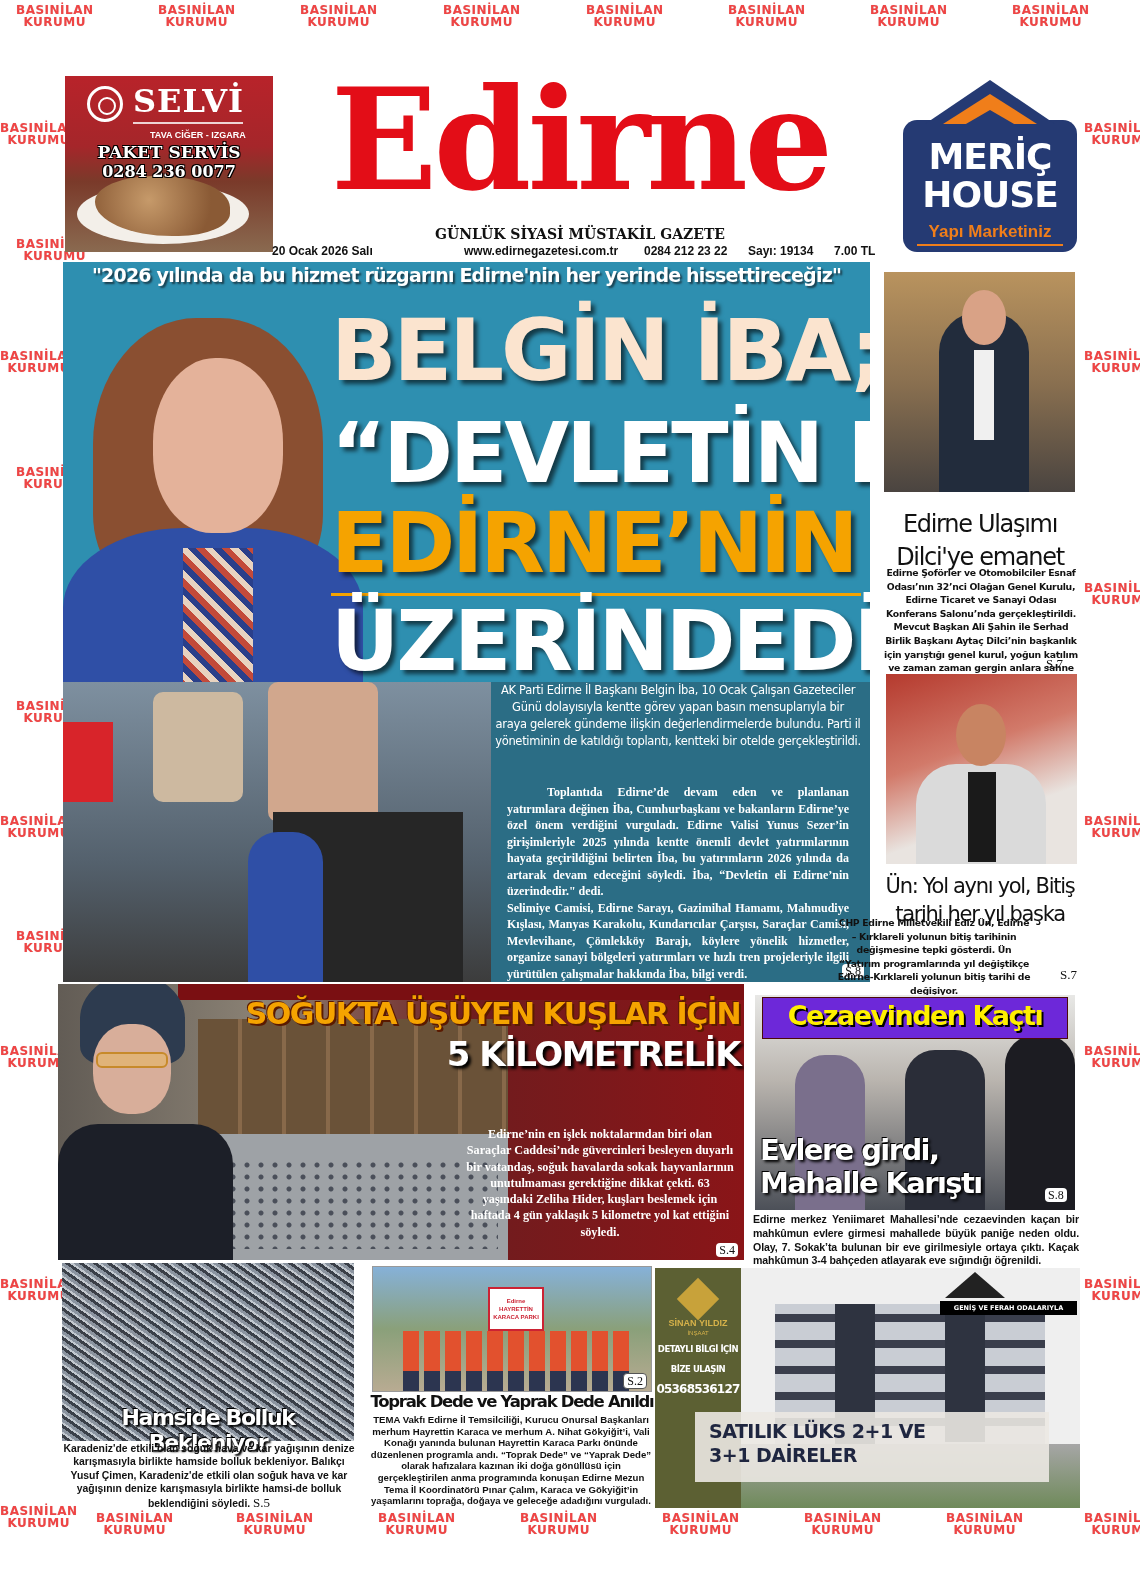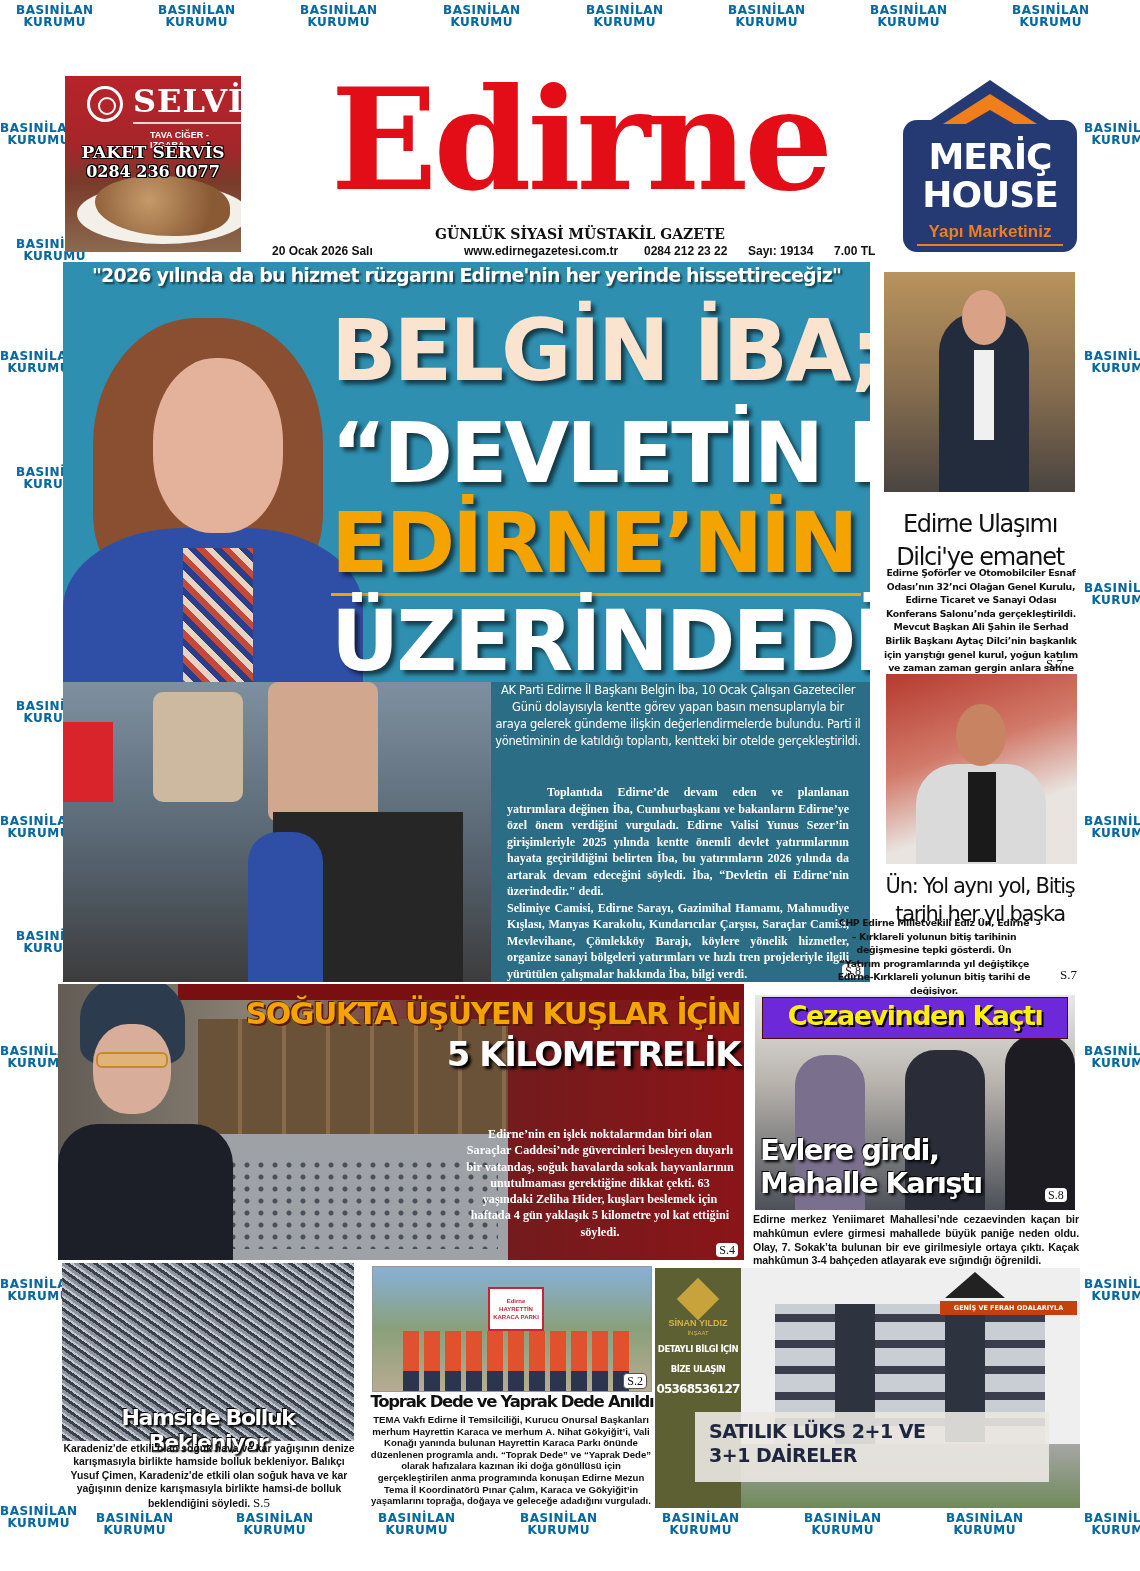--- a/index.html
+++ b/index.html
@@ -2,24 +2,24 @@
 <html><head>
 <meta charset="utf-8">
 <style>
   * { box-sizing: border-box; margin: 0; padding: 0; }
   html, body { width: 1140px; height: 1571px; background: #fff; overflow: hidden; }
   body { position: relative; font-family: "Liberation Sans", sans-serif; color: #111; }
 
   .abs { position: absolute; }
 
   
-  .wm { position: absolute; color: #0369a1; font-family: "DejaVu Sans", sans-serif; font-weight: bold; font-size: 12px; line-height: 12px; text-align: center; letter-spacing: 0.5px; text-shadow: 0 0 1px #d8d8d8; pointer-events: none; }
-
-  
-  #ad-selvi { left: 65px; top: 76px; width: 176px; height: 176px; background: linear-gradient(180deg, #b8232a 0%, #a5262a 40%, #7a3a2a 60%, #8a6a50 100%); overflow: hidden; }
+  .wm { position: absolute; color: #ef4444; font-family: "DejaVu Sans", sans-serif; font-weight: bold; font-size: 12px; line-height: 12px; text-align: center; letter-spacing: 0.5px; text-shadow: 0 0 1px #d8d8d8; pointer-events: none; }
+
+  
+  #ad-selvi { left: 65px; top: 76px; width: 208px; height: 176px; background: linear-gradient(180deg, #b8232a 0%, #a5262a 40%, #7a3a2a 60%, #8a6a50 100%); overflow: hidden; }
   #ad-selvi .plate { position: absolute; left: 12px; top: 108px; width: 172px; height: 60px; border-radius: 50%; background: #f3efe9; }
   #ad-selvi .meat { position: absolute; left: 30px; top: 100px; width: 135px; height: 60px; border-radius: 45% 55% 40% 60%; background: radial-gradient(circle at 40% 40%, #c69a6a, #8a5a35 70%); }
   #ad-selvi .logo-ring { position: absolute; left: 22px; top: 10px; width: 36px; height: 36px; border: 3px solid #fff; border-radius: 50%; }
   #ad-selvi .logo-ring::after { content: ""; position: absolute; left: 8px; top: 8px; width: 14px; height: 14px; border: 2px solid #fff; border-radius: 50%; }
   #ad-selvi .brand { position: absolute; left: 68px; top: 6px; font-family: "DejaVu Serif", serif; font-weight: bold; color: #fff; font-size: 32px; letter-spacing: 1px; }
   #ad-selvi .rule { position: absolute; left: 68px; top: 46px; width: 110px; height: 2px; background: #fff; opacity: .8; }
   #ad-selvi .sub { position: absolute; left: 85px; top: 54px; color: #fff; font-size: 9px; font-weight: bold; }
   #ad-selvi .svc { position: absolute; left: 0; width: 100%; top: 66px; text-align: center; color: #fff; font-family: "DejaVu Serif", serif; font-weight: bold; font-size: 17px; text-shadow: 1px 1px 0 #000, -1px -1px 0 #000, 1px -1px 0 #000, -1px 1px 0 #000; }
   #ad-selvi .tel { position: absolute; left: 0; width: 100%; top: 86px; text-align: center; color: #fff; font-family: "DejaVu Serif", serif; font-weight: bold; font-size: 16px; text-shadow: 1px 1px 0 #000, -1px -1px 0 #000, 1px -1px 0 #000, -1px 1px 0 #000; }
 
@@ -143,21 +143,21 @@
   #ad-sinan .brand { position: absolute; left: 0; top: 50px; width: 86px; text-align: center; color: #d6b24a; font-weight: bold; font-size: 9px; }
   #ad-sinan .brand-sub { position: absolute; left: 0; top: 62px; width: 86px; text-align: center; color: #d6b24a; font-size: 6px; }
   #ad-sinan .info1, #ad-sinan .info2 { position: absolute; left: 0; width: 86px; text-align: center; color: #fff; font-family: "DejaVu Sans", sans-serif; font-weight: bold; font-size: 8.5px; letter-spacing: -0.5px; }
   #ad-sinan .info1 { top: 76px; }
   #ad-sinan .info2 { top: 96px; }
   #ad-sinan .phone { position: absolute; left: 0; top: 114px; width: 86px; text-align: center; color: #fff; font-family: "DejaVu Sans", sans-serif; font-weight: bold; font-size: 12px; letter-spacing: -0.8px; }
   #ad-sinan .bld { position: absolute; left: 120px; top: 36px; width: 270px; height: 140px; background: repeating-linear-gradient(0deg, #c9cdd4 0 18px, #3a3e4c 18px 26px); }
   #ad-sinan .bld2 { position: absolute; left: 180px; top: 36px; width: 40px; height: 140px; background: #2e3340; }
   #ad-sinan .bld3 { position: absolute; left: 290px; top: 44px; width: 40px; height: 130px; background: #2e3340; }
   #ad-sinan .roof { position: absolute; left: 290px; top: 4px; width: 0; height: 0; border-left: 30px solid transparent; border-right: 30px solid transparent; border-bottom: 26px solid #222; }
-  #ad-sinan .tag { position: absolute; left: 285px; top: 33px; width: 137px; height: 14px; background: #c2410c; color: #fff; font-family: "DejaVu Sans", sans-serif; font-weight: bold; font-size: 6.5px; line-height: 14px; text-align: center; }
+  #ad-sinan .tag { position: absolute; left: 285px; top: 33px; width: 137px; height: 14px; background: #000000; color: #fff; font-family: "DejaVu Sans", sans-serif; font-weight: bold; font-size: 6.5px; line-height: 14px; text-align: center; }
   #ad-sinan .grass { position: absolute; left: 86px; top: 176px; width: 339px; height: 64px; background: linear-gradient(180deg, #a6a6a6 0%, #6f8a5a 100%); }
   #ad-sinan .banner { position: absolute; left: 40px; top: 144px; width: 354px; height: 70px; background: rgba(235,232,226,.9); }
   #ad-sinan .banner span { position: absolute; left: 14px; font-family: "DejaVu Sans", sans-serif; font-weight: bold; color: #1f2640; font-size: 19px; letter-spacing: -0.5px; }
   #ad-sinan .b1 { top: 8px; }
   #ad-sinan .b2 { top: 32px; }
 </style>
 </head>
 <body>
 
 <div class="wm" style="left:16px;top:4px;">

